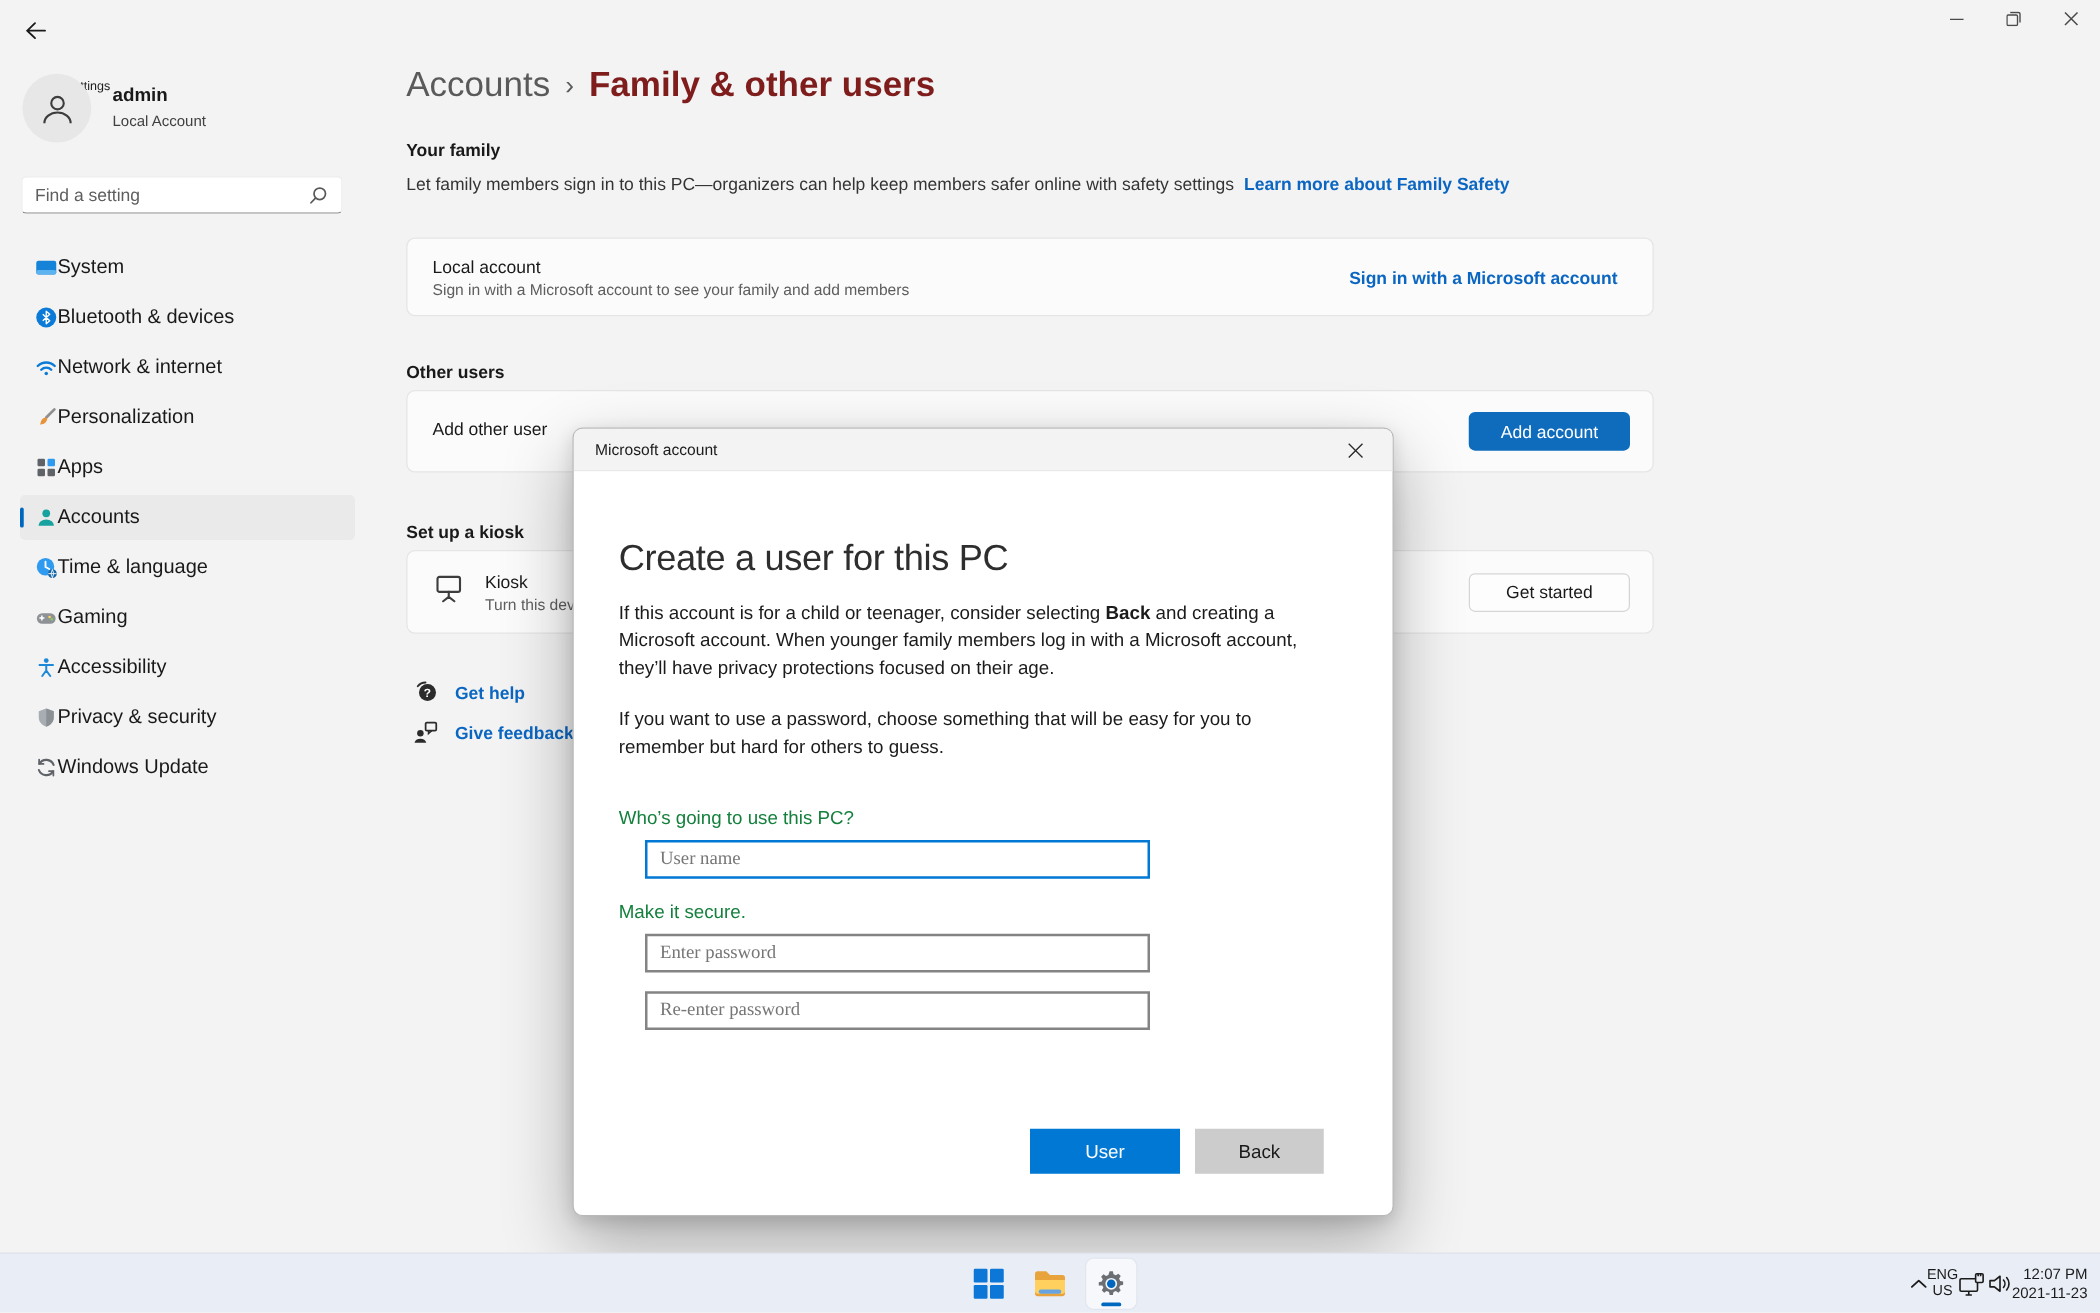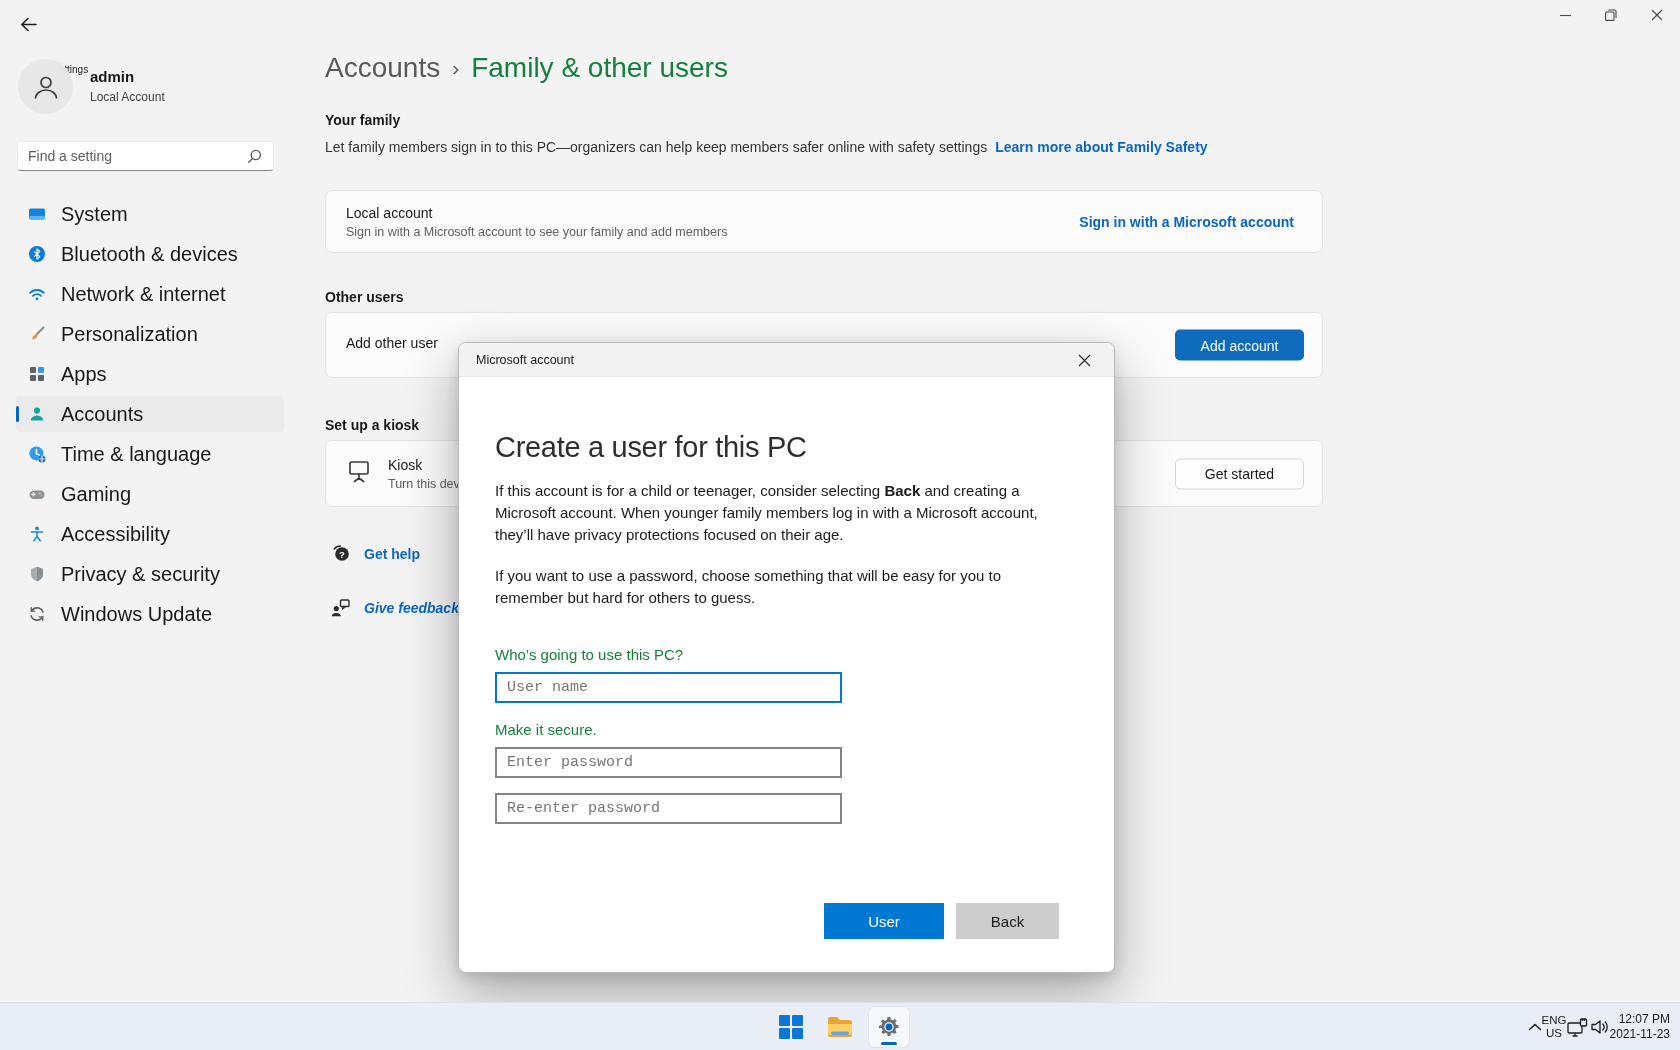--- a/index.html
+++ b/index.html
@@ -14,30 +14,30 @@
   .win-btn { width:46px; height:30px; display:flex; align-items:center; justify-content:center; }
 
   
   .avatar { position:absolute; left:18px; top:59px; width:55px; height:55px; border-radius:50%; background:#e7e7e7; display:flex; align-items:center; justify-content:center; }
   .user-name { position:absolute; left:90px; top:68px; font-size:15px; font-weight:bold; }
   .user-type { position:absolute; left:90px; top:90px; font-size:12px; color:#404040; }
   .search-box { position:absolute; left:17px; top:141px; width:257px; height:30px; background:#fff; border:1px solid #ececec; border-bottom:1px solid #868686; border-radius:4px; display:flex; align-items:center; padding:0 10px; }
   .search-box input { border:none; outline:none; flex:1; font-size:14px; color:#1b1b1b; font-family:"Liberation Sans",sans-serif; background:transparent; }
   .search-box input::placeholder { color:#5e5e5e; }
   .nav { position:absolute; left:16px; top:196px; width:268px; }
-  .nav-item { position:relative; display:flex; align-items:center; gap:15px; height:36px; margin-bottom:4px; padding-left:12px; border-radius:4px; font-size:20px; cursor:pointer; }
+  .nav-item { position:relative; display:flex; align-items:center; height:36px; margin-bottom:4px; padding-left:12px; border-radius:4px; font-size:16px; cursor:pointer; }
   .nav-item.selected { background:#eaeaea; }
   .nav-item.selected::before { content:""; position:absolute; left:0; top:10px; width:3px; height:16px; border-radius:2px; background:#0067c0; }
   .nav-ic { width:18px; height:18px; display:flex; align-items:center; justify-content:center; }
 
   
   .breadcrumb { position:absolute; left:325px; top:52px; display:flex; align-items:baseline; gap:12px; }
   .crumb-parent { font-size:28px; color:#5a5a5a; }
   .crumb-sep { font-size:21px; color:#5a5a5a; transform:translateY(-2px); }
-  .crumb-current { font-size:28px; font-weight:normal; color:#15803d; }
+  .crumb-current { font-size:28px; font-weight:bold; color:#7f1d1d; }
   .sec-h { position:absolute; left:325px; font-size:14px; font-weight:bold; }
   .family-desc { position:absolute; left:325px; top:139px; font-size:14px; color:#343434; display:flex; gap:8px; white-space:nowrap; }
   .family-desc a { color:#0b66c2; font-weight:bold; text-decoration:none; cursor:pointer; }
   .card { position:absolute; left:325px; width:998px; background:#fbfbfb; border:1px solid #e5e5e5; border-radius:7px; }
   .card .col { position:absolute; left:20px; top:50%; transform:translateY(-50%); }
   .card-title { font-size:14px; color:#191919; margin-bottom:4px; }
   .card-sub { font-size:12.5px; color:#5e5e5e; }
   .card-link { position:absolute; right:28px; top:50%; transform:translateY(-50%); font-size:14px; font-weight:bold; color:#0b66c2; cursor:pointer; }
   .btn-accent { position:absolute; right:18px; top:50%; transform:translateY(-50%); width:129px; height:31px; background:#0f6cbd; color:#fff; font-size:14px; border:none; border-radius:5px; cursor:pointer; font-family:"Liberation Sans",sans-serif; }
   .btn-plain { position:absolute; right:18px; top:50%; transform:translateY(-50%); width:129px; height:31px; background:#fdfdfd; color:#191919; font-size:14px; border:1px solid #d5d5d5; border-radius:5px; cursor:pointer; font-family:"Liberation Sans",sans-serif; }
@@ -49,21 +49,21 @@
   .dialog { position:absolute; left:458px; top:342px; width:657px; height:631px; background:#fff; border:1px solid #b9b9b9; border-radius:8px; box-shadow:0 22px 55px rgba(0,0,0,.30), 0 4px 14px rgba(0,0,0,.12); overflow:hidden; z-index:5; }
   .dlg-titlebar { position:relative; height:34px; background:#f3f3f3; border-bottom:1px solid rgba(0,0,0,.04); display:flex; align-items:center; padding-left:17px; }
   .dlg-title { font-size:12.5px; color:#1b1b1b; }
   .dlg-close { position:absolute; right:22px; top:9px; width:16px; height:16px; display:flex; align-items:center; justify-content:center; cursor:pointer; }
   .dlg-body { padding:0 55px 0 36px; }
   .dlg-heading { margin-top:54px; font-size:29px; font-weight:normal; color:#2e2e2e; letter-spacing:-0.3px; }
   .dlg-p { margin-top:16px; width:556px; font-size:15px; line-height:1.45; color:#1b1b1b; }
   .dlg-p.second { margin-top:20px; }
   .dlg-label { margin-top:37px; font-size:15px; color:#15803d; }
   .dlg-label.secure { margin-top:18px; }
-  .dlg-input { display:block; margin-top:9px; width:347px; height:31px; padding:0 10px; font-size:15px; font-family:Liberation Mono, monospace; color:#1b1b1b; border:2px solid #848484; border-radius:0; outline:none; background:#fff; }
+  .dlg-input { display:block; margin-top:9px; width:404px; height:31px; padding:0 10px; font-size:15px; font-family:Liberation Serif, serif; color:#1b1b1b; border:2px solid #848484; border-radius:0; outline:none; background:#fff;margin-left:21px; }
   .dlg-input::placeholder { color:#767676; }
   .dlg-input.focused { border-color:#0078d4; }
   .dlg-input + .dlg-input { margin-top:15px; }
   .dlg-buttons { position:absolute; right:55px; bottom:33px; display:flex; gap:12px; }
   .dlg-btn { height:36px; font-size:15px; font-family:"Liberation Sans",sans-serif; border:none; cursor:pointer; }
   .dlg-btn.next { width:120px; background:#0078d4; color:#fff; }
   .dlg-btn.back { width:103px; background:#cccccc; color:#191919; }
 
   
   .taskbar { position:absolute; left:0; bottom:0; width:1680px; height:48px; background:#e9edf5; border-top:1px solid rgba(0,0,0,.05); z-index:10; }
@@ -278,21 +278,21 @@
   </div>
 
   <div class="foot-link" style="top:543px;">
     <svg width="21" height="21" viewBox="0 0 21 21">
         <path d="M4.2 6 a8 8 0 0 1 6.2-3" fill="none" stroke="#2b2b2b" stroke-width="1.5" stroke-linecap="round"></path>
         <circle cx="12" cy="11" r="6.8" fill="#2b2b2b"></circle>
         <text x="12" y="14.5" font-size="9.5" font-weight="bold" fill="#fff" text-anchor="middle" font-family="Liberation Sans, sans-serif">?</text>
       </svg>
     <span>Get help</span>
   </div>
-  <div class="foot-link" style="top:597px;font-style:italic;">
+  <div class="foot-link" style="top:575px;">
     <svg width="21" height="21" viewBox="0 0 21 21">
         <rect x="10.5" y="3" width="8.5" height="6.5" rx="1" fill="none" stroke="#2b2b2b" stroke-width="1.4"></rect>
         <path d="M12.8 9.5 v2.3 l2.6-2.3" fill="none" stroke="#2b2b2b" stroke-width="1.2"></path>
         <circle cx="6.3" cy="11.6" r="2.6" fill="#2b2b2b"></circle>
         <path d="M1.6 19.2 a4.8 4.1 0 0 1 9.4 0 z" fill="#2b2b2b"></path>
       </svg>
     <span>Give feedback</span>
   </div>
 
   <div class="dialog">

